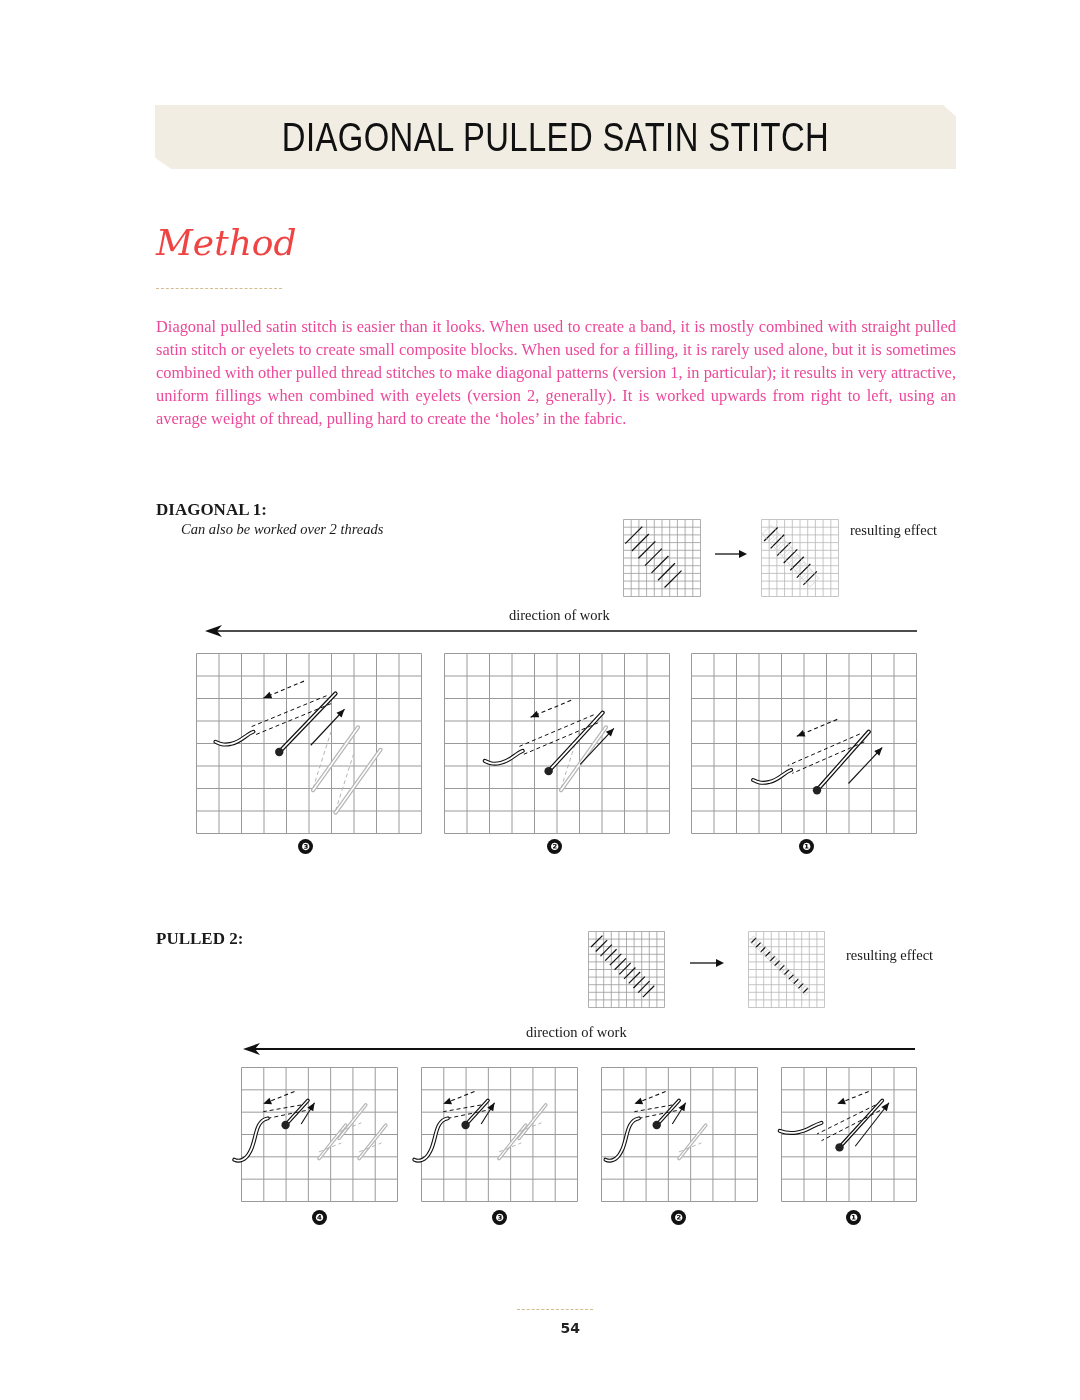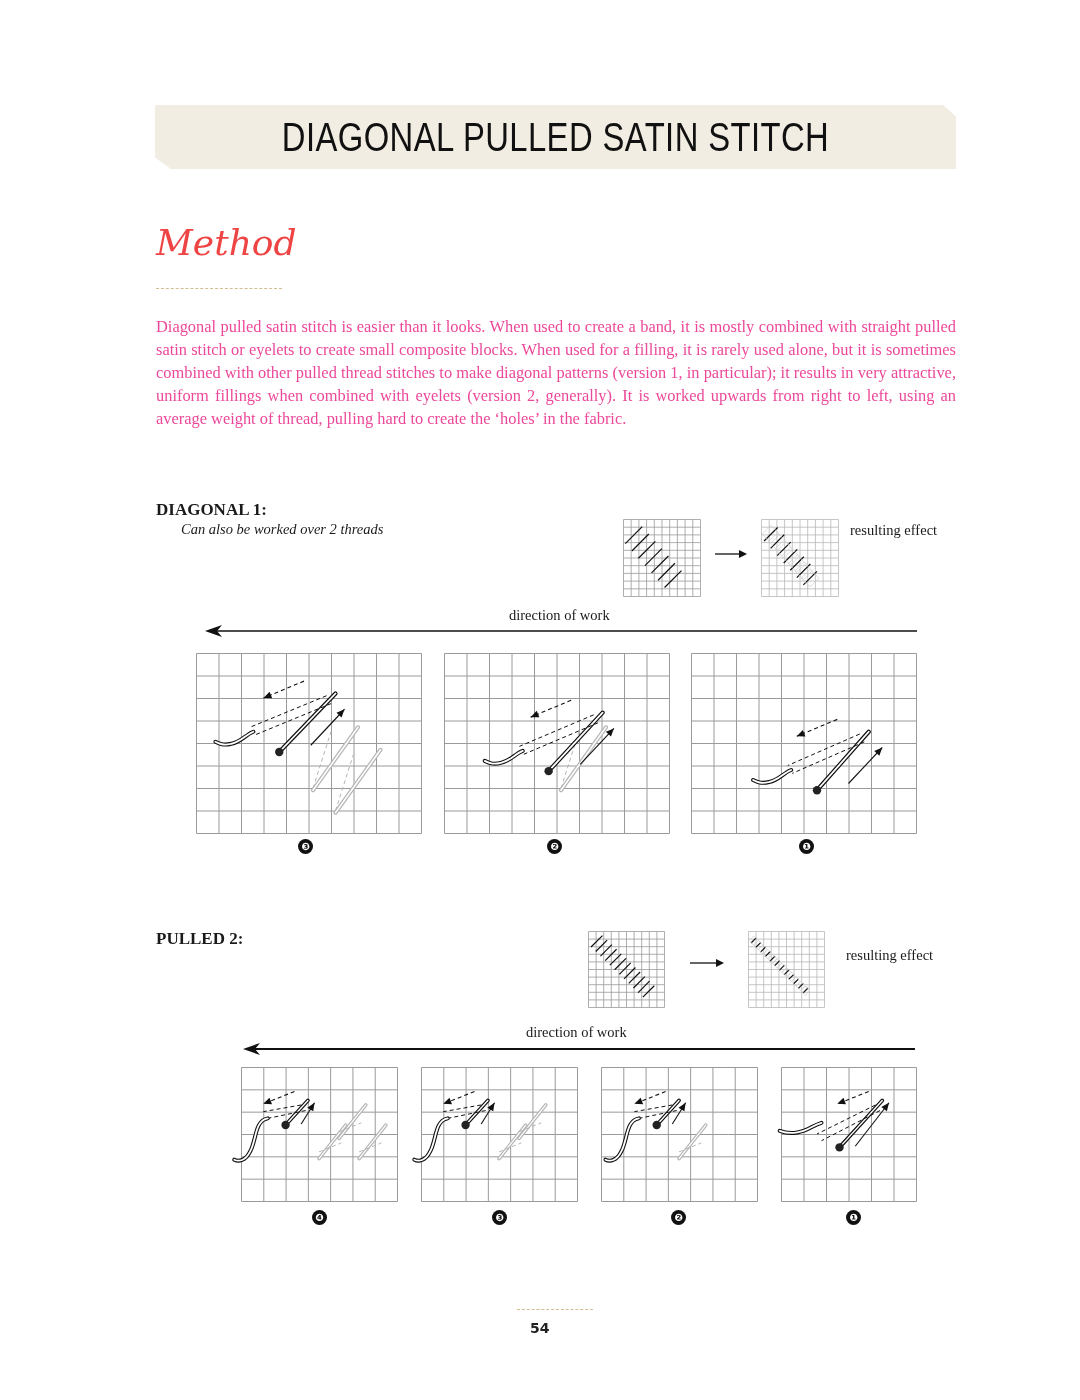--- a/index.html
+++ b/index.html
@@ -12,21 +12,21 @@
     transform:scaleX(0.82);transform-origin:center;color:#111;}
   #method-heading{left:156px;top:222px;font-family:"DejaVu Serif",serif;font-style:italic;font-size:36px;color:#ef4444;}
   .dash-rule{height:0;border-top:1.5px dashed #d2bd8f;}
   #method-rule{left:156px;top:288px;width:126px;}
   #body-text{left:156px;top:315px;width:800px;font-size:16.4px;line-height:23px;text-align:justify;color:#ec4899;}
   .version-title{font-weight:bold;font-size:17px;}
   .version-sub{font-style:italic;font-size:14.5px;}
   .caption{font-size:14.5px;}
   .badge{width:15px;height:15px;border-radius:50%;background:#111;color:#fff;font-family:"DejaVu Sans",sans-serif;
     font-weight:bold;font-size:10px;line-height:15px;text-align:center;}
-  #page-number{left:530px;top:1320px;width:50px;text-align:left;font-family:"DejaVu Sans",sans-serif;font-size:14px;font-weight:bold;color:#222;}
+  #page-number{left:530px;top:1320px;width:50px;text-align:right;font-family:"DejaVu Sans",sans-serif;font-size:14px;font-weight:bold;color:#222;}
   #footer-rule{left:517px;top:1309px;width:76px;}
   svg{position:absolute;overflow:visible;}
 </style>
 </head>
 <body>
 
 <div id="title-banner" class="abs"></div>
 <div id="title-text" class="abs">DIAGONAL PULLED SATIN STITCH</div>
 
 <div id="method-heading" class="abs">Method</div>

